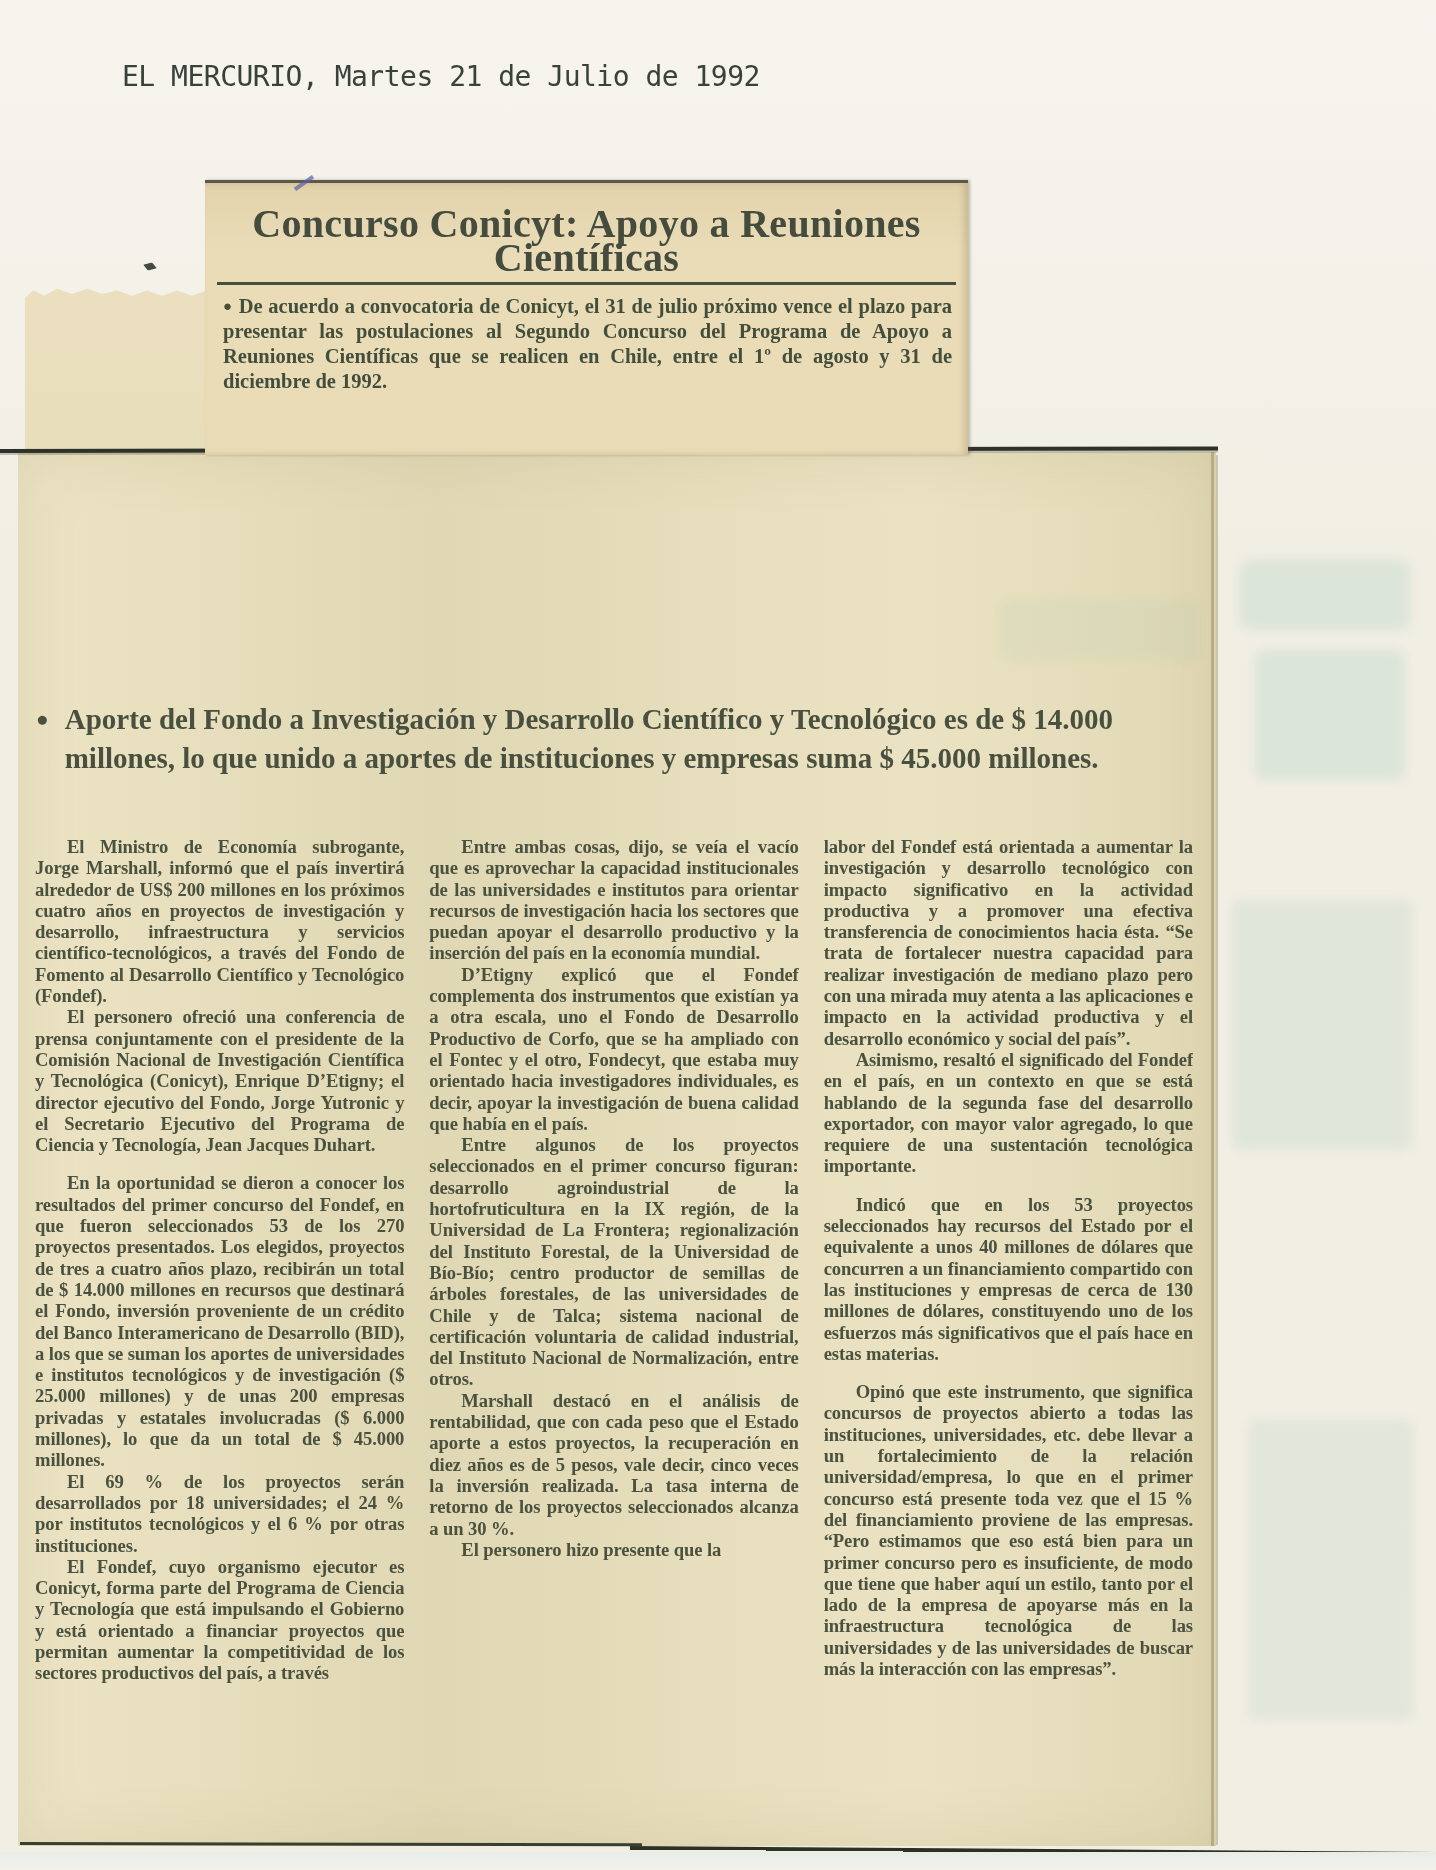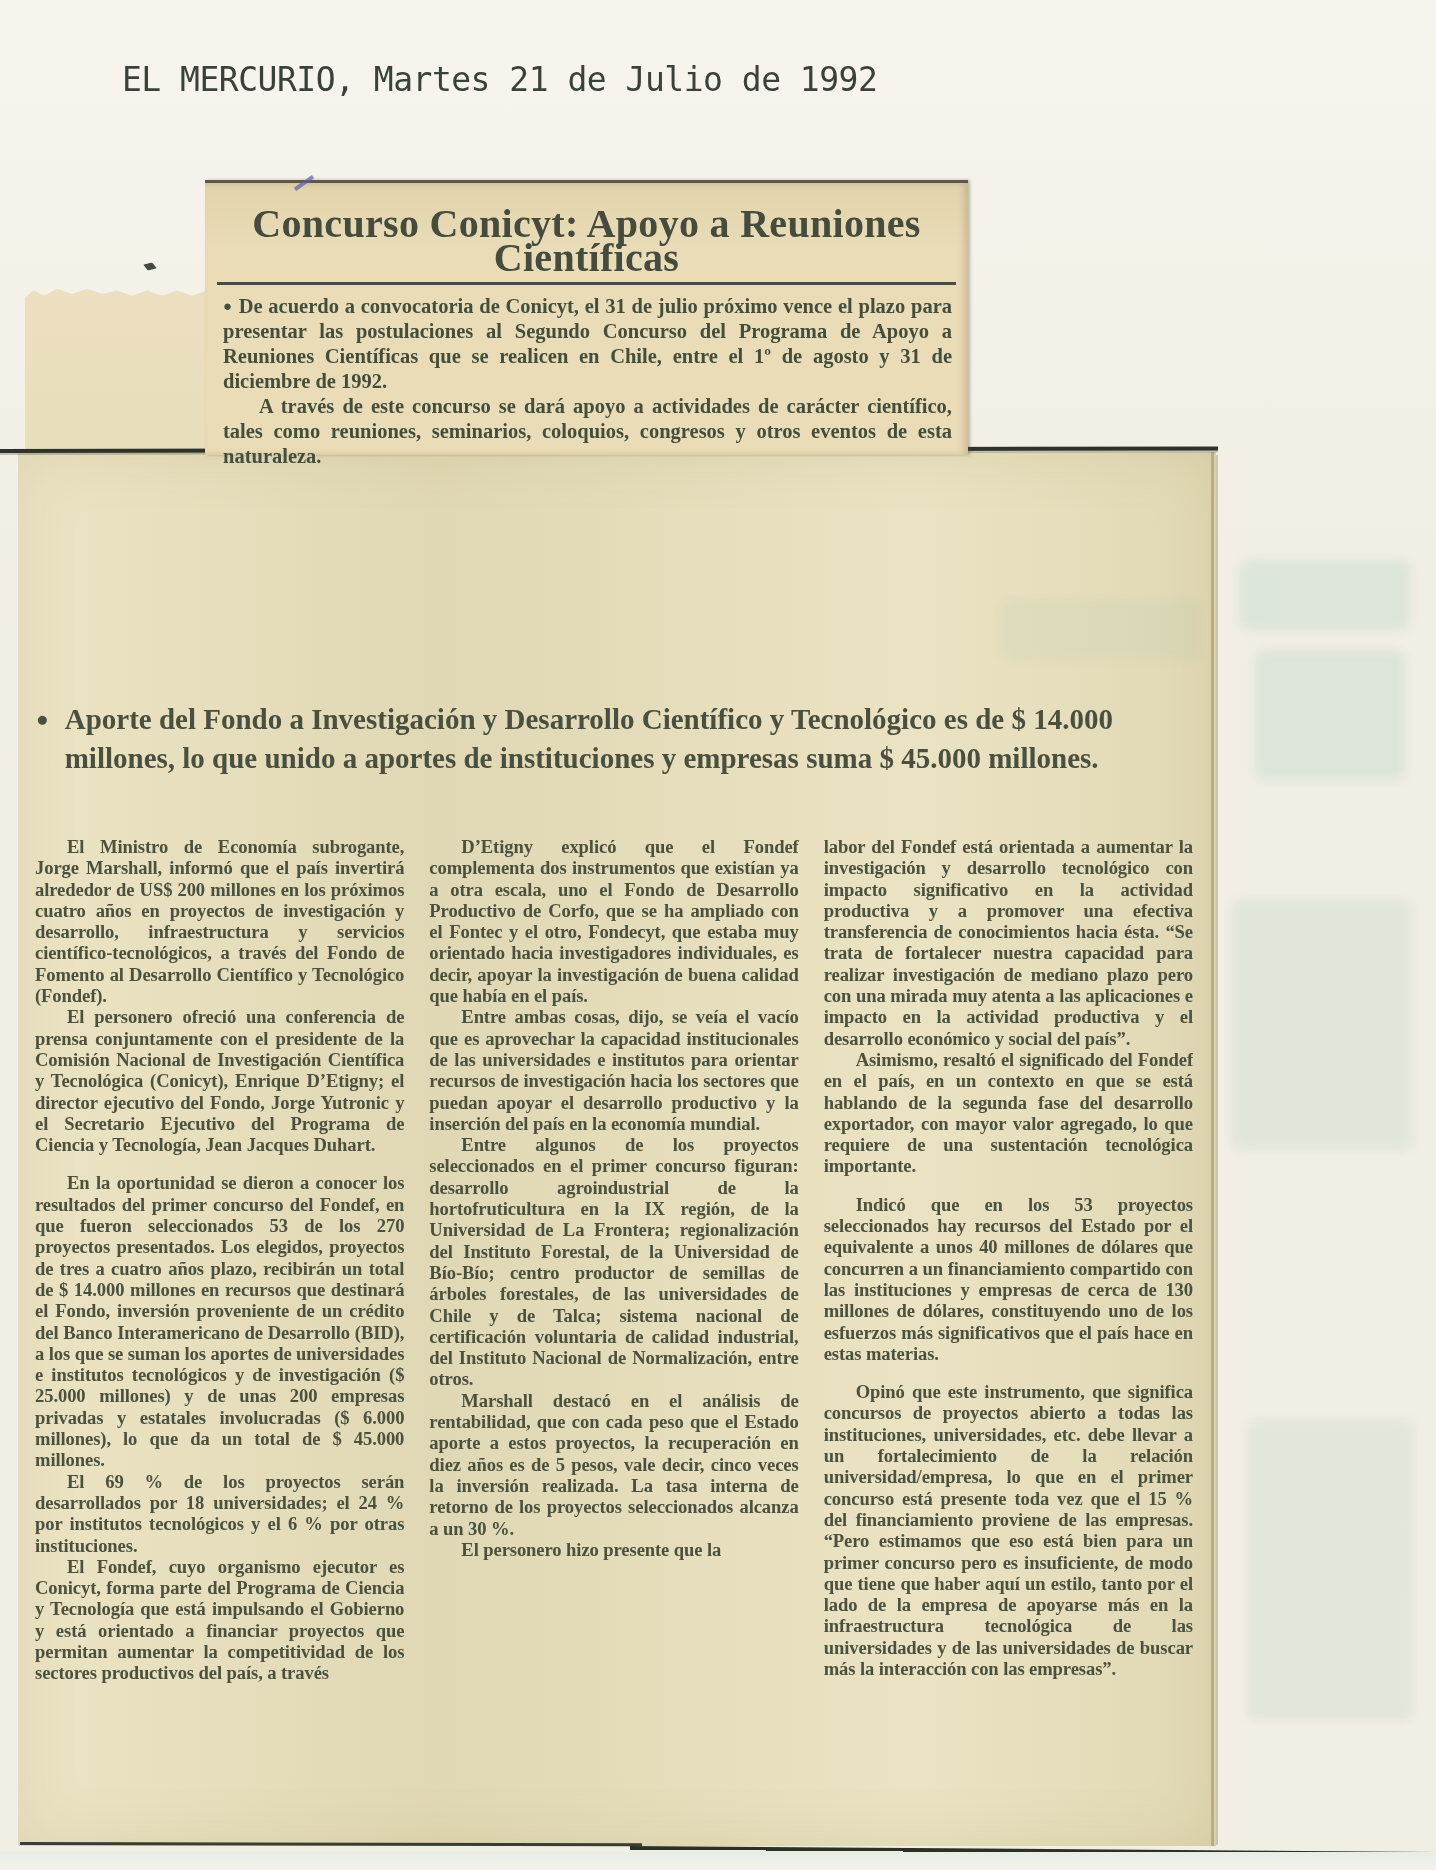--- a/index.html
+++ b/index.html
@@ -7,21 +7,21 @@
     position:relative; width:1436px; height:1870px; overflow:hidden;
     background:
       linear-gradient(180deg, rgba(255,255,255,.35), rgba(230,225,210,.08) 30%, rgba(235,232,220,.15)),
       #f2efe5;
     font-family:"Liberation Serif", serif;
   }
   
   .masthead{
     position:absolute; left:122px; top:60px;
     font-family:"DejaVu Sans Mono", monospace;
-    font-size:33px; letter-spacing:-0.5px; color:#39423a;
+    font-size:28px; letter-spacing:-0.5px; color:#39423a;
     white-space:nowrap;
   }
   
   .ink-mark{
     position:absolute; left:143px; top:262px; width:14px; height:9px;
     background:#2e392e; clip-path:polygon(0 55%,55% 0,100% 45%,45% 100%);
     transform:rotate(18deg); opacity:.9;
   }
   
   .torn-tab{
@@ -136,43 +136,42 @@
     <div class="crease"></div>
   </div>
   <div class="top-rule"></div>
 
   <div class="notice-clip">
     <div class="pen-mark"></div>
     <div class="notice-title">Concurso Conicyt: Apoyo a Reuniones Científicas</div>
     <div class="notice-rule"></div>
     <div class="notice-body">
       <p><span class="bullet">●</span><span>De acuerdo a convocatoria de Conicyt, el 31 de julio próximo vence el plazo para presentar las postulaciones al Segundo Concurso del Programa de Apoyo a Reuniones Científicas que se realicen en Chile, entre el 1º de agosto y 31 de diciembre de 1992.</span></p>
-      <p class="ind">A través de este concurso se dará apoyo a actividades de carácter científico, tales como reuniones, seminarios, coloquios, congresos y otros eventos de esta naturaleza.</p>
     </div>
   </div>
 
   <div class="headline">
   </div>
 
   <div class="subhead">
     <span class="bullet">●</span>
     <div class="subhead-text">Aporte del Fondo a Investigación y Desarrollo Científico y Tecnológico es de $ 14.000 millones, lo que unido a aportes de instituciones y empresas suma $ 45.000 millones.</div>
   </div>
 
   <div class="cols">
     <div class="col">
         <p class="ind">El Ministro de Economía subrogante, Jorge Marshall, informó que el país invertirá alrededor de US$ 200 millones en los próximos cuatro años en proyectos de investigación y desarrollo, infraestructura y servicios científico-tecnológicos, a través del Fondo de Fomento al Desarrollo Científico y Tecnológico (Fondef).</p>
         <p class="ind">El personero ofreció una conferencia de prensa conjuntamente con el presidente de la Comisión Nacional de Investigación Científica y Tecnológica (Conicyt), Enrique D’Etigny; el director ejecutivo del Fondo, Jorge Yutronic y el Secretario Ejecutivo del Programa de Ciencia y Tecnología, Jean Jacques Duhart.</p>
         <p class="ind gap">En la oportunidad se dieron a conocer los resultados del primer concurso del Fondef, en que fueron seleccionados 53 de los 270 proyectos presentados. Los elegidos, proyectos de tres a cuatro años plazo, recibirán un total de $ 14.000 millones en recursos que destinará el Fondo, inversión proveniente de un crédito del Banco Interamericano de Desarrollo (BID), a los que se suman los aportes de universidades e institutos tecnológicos y de investigación ($ 25.000 millones) y de unas 200 empresas privadas y estatales involucradas ($ 6.000 millones), lo que da un total de $ 45.000 millones.</p>
         <p class="ind">El 69 % de los proyectos serán desarrollados por 18 universidades; el 24 % por institutos tecnológicos y el 6 % por otras instituciones.</p>
         <p class="ind">El Fondef, cuyo organismo ejecutor es Conicyt, forma parte del Programa de Ciencia y Tecnología que está impulsando el Gobierno y está orientado a financiar proyectos que permitan aumentar la competitividad de los sectores productivos del país, a través</p>
       </div>
     <div class="col">
+        <p class="ind">Entre ambas cosas, dijo, se veía el vacío que es aprovechar la capacidad institucionales de las universidades e institutos para orientar recursos de investigación hacia los sectores que puedan apoyar el desarrollo productivo y la inserción del país en la economía mundial.</p>
         <p class="ind">D’Etigny explicó que el Fondef complementa dos instrumentos que existían ya a otra escala, uno el Fondo de Desarrollo Productivo de Corfo, que se ha ampliado con el Fontec y el otro, Fondecyt, que estaba muy orientado hacia investigadores individuales, es decir, apoyar la investigación de buena calidad que había en el país.</p>
-        <p class="ind">Entre ambas cosas, dijo, se veía el vacío que es aprovechar la capacidad institucionales de las universidades e institutos para orientar recursos de investigación hacia los sectores que puedan apoyar el desarrollo productivo y la inserción del país en la economía mundial.</p>
         <p class="ind">Entre algunos de los proyectos seleccionados en el primer concurso figuran: desarrollo agroindustrial de la hortofruticultura en la IX región, de la Universidad de La Frontera; regionalización del Instituto Forestal, de la Universidad de Bío-Bío; centro productor de semillas de árboles forestales, de las universidades de Chile y de Talca; sistema nacional de certificación voluntaria de calidad industrial, del Instituto Nacional de Normalización, entre otros.</p>
         <p class="ind">Marshall destacó en el análisis de rentabilidad, que con cada peso que el Estado aporte a estos proyectos, la recuperación en diez años es de 5 pesos, vale decir, cinco veces la inversión realizada. La tasa interna de retorno de los proyectos seleccionados alcanza a un 30 %.</p>
         <p class="ind">El personero hizo presente que la</p>
       </div>
     <div class="col">
         <p class="">labor del Fondef está orientada a aumentar la investigación y desarrollo tecnológico con impacto significativo en la actividad productiva y a promover una efectiva transferencia de conocimientos hacia ésta. “Se trata de fortalecer nuestra capacidad para realizar investigación de mediano plazo pero con una mirada muy atenta a las aplicaciones e impacto en la actividad productiva y el desarrollo económico y social del país”.</p>
         <p class="ind">Asimismo, resaltó el significado del Fondef en el país, en un contexto en que se está hablando de la segunda fase del desarrollo exportador, con mayor valor agregado, lo que requiere de una sustentación tecnológica importante.</p>
         <p class="ind gap">Indicó que en los 53 proyectos seleccionados hay recursos del Estado por el equivalente a unos 40 millones de dólares que concurren a un financiamiento compartido con las instituciones y empresas de cerca de 130 millones de dólares, constituyendo uno de los esfuerzos más significativos que el país hace en estas materias.</p>
         <p class="ind gap">Opinó que este instrumento, que significa concursos de proyectos abierto a todas las instituciones, universidades, etc. debe llevar a un fortalecimiento de la relación universidad/empresa, lo que en el primer concurso está presente toda vez que el 15 % del financiamiento proviene de las empresas. “Pero estimamos que eso está bien para un primer concurso pero es insuficiente, de modo que tiene que haber aquí un estilo, tanto por el lado de la empresa de apoyarse más en la infraestructura tecnológica de las universidades y de las universidades de buscar más la interacción con las empresas”.</p>
       </div>

